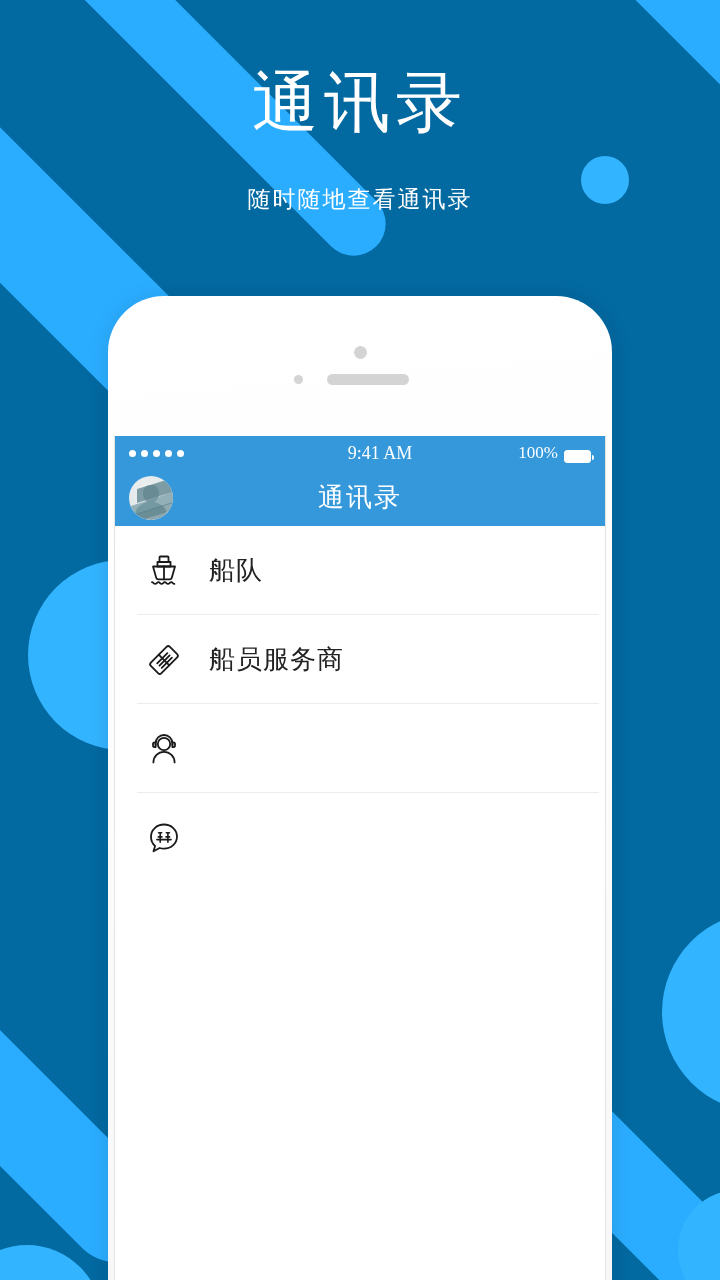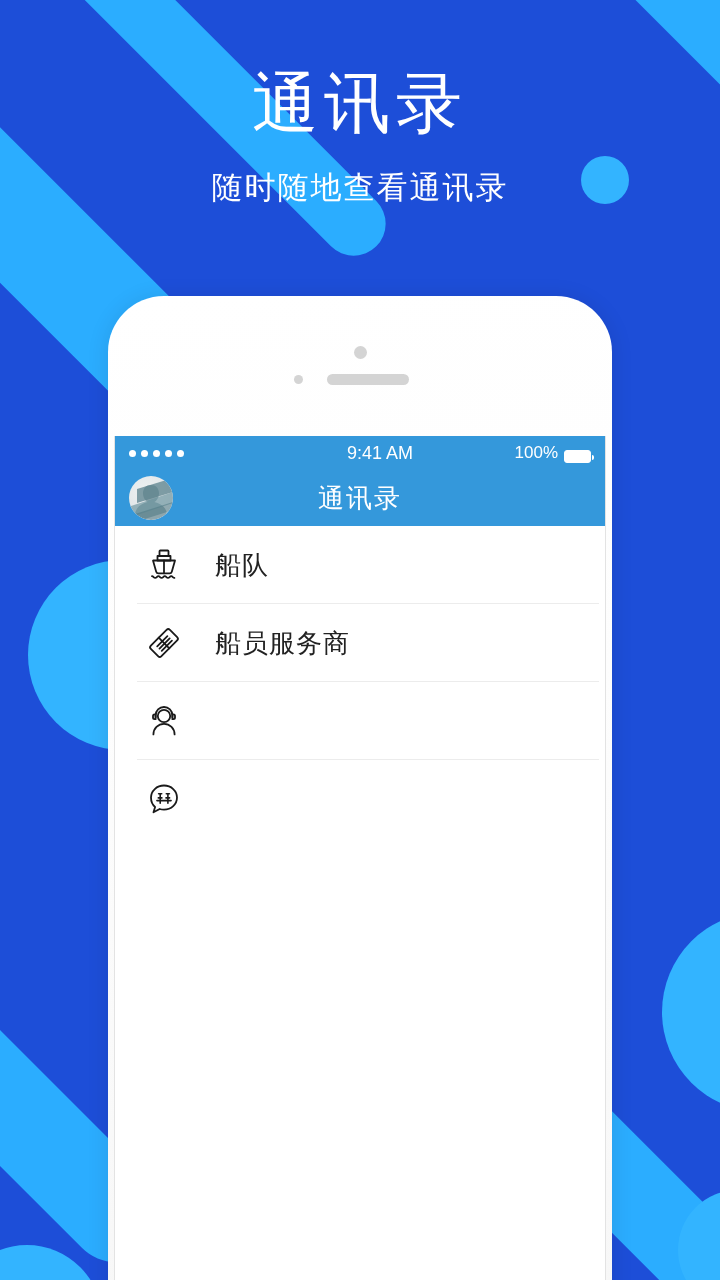--- a/index.html
+++ b/index.html
@@ -4,22 +4,23 @@
 <style>
   * { margin:0; padding:0; box-sizing:border-box; }
   html, body {
     width:720px; height:1280px;
     overflow:hidden;
     font-family:"Liberation Sans","DejaVu Sans",sans-serif;
   }
   #root {
     position:relative;
     width:720px; height:1280px;
-    background:#1d4ed8;
+    background:#0369a1;
     overflow:hidden;
+    font-family:Liberation Serif, serif;
   }
 
   
   .bg-layer { position:absolute; inset:0; overflow:hidden; }
   .stripe {
     position:absolute;
     background:#2badff;
     border-radius:999px;
     transform:rotate(-45deg);
     transform-origin:center;
@@ -37,24 +38,24 @@
   }
   .hero-title {
     color:#ffffff;
     font-size:66px;
     line-height:82px;
     letter-spacing:6px;
     font-weight:400;
   }
   .hero-sub {
     color:#ffffff;
-    font-size:31px;
+    font-size:23px;
     line-height:44px;
     letter-spacing:2px;
-    margin-top:22px;
+    margin-top:34px;
     font-weight:400;
   }
 
   
   .phone {
     position:absolute;
     left:108px; top:296px;
     width:504px; height:1000px;
     background:linear-gradient(175deg,#ffffff 0%,#fdfdfd 40%,#f7f7f7 100%);
     border-radius:56px 56px 0 0;
@@ -137,26 +138,25 @@
   .avatar svg { position:absolute; left:0; top:0; }
   .nav-title {
     position:absolute; left:0; right:0; text-align:center;
     color:#ffffff; font-size:26px; letter-spacing:2px;
     line-height:56px; pointer-events:none;
   }
 
   
   .list { background:#ffffff; }
   .row {
-    height:78px;
+    height:89px;
     display:flex; align-items:center;
     padding-left:26px;
     position:relative;
     background:#ffffff;
-    gap:6px;
   }
   .row:not(:last-child):after {
     content:"";
     position:absolute; left:22px; right:6px; bottom:0;
     height:1px; background:#ececec;
   }
   .row-icon {
     width:46px; height:46px;
     display:flex; align-items:center; justify-content:center;
     flex:0 0 auto;

